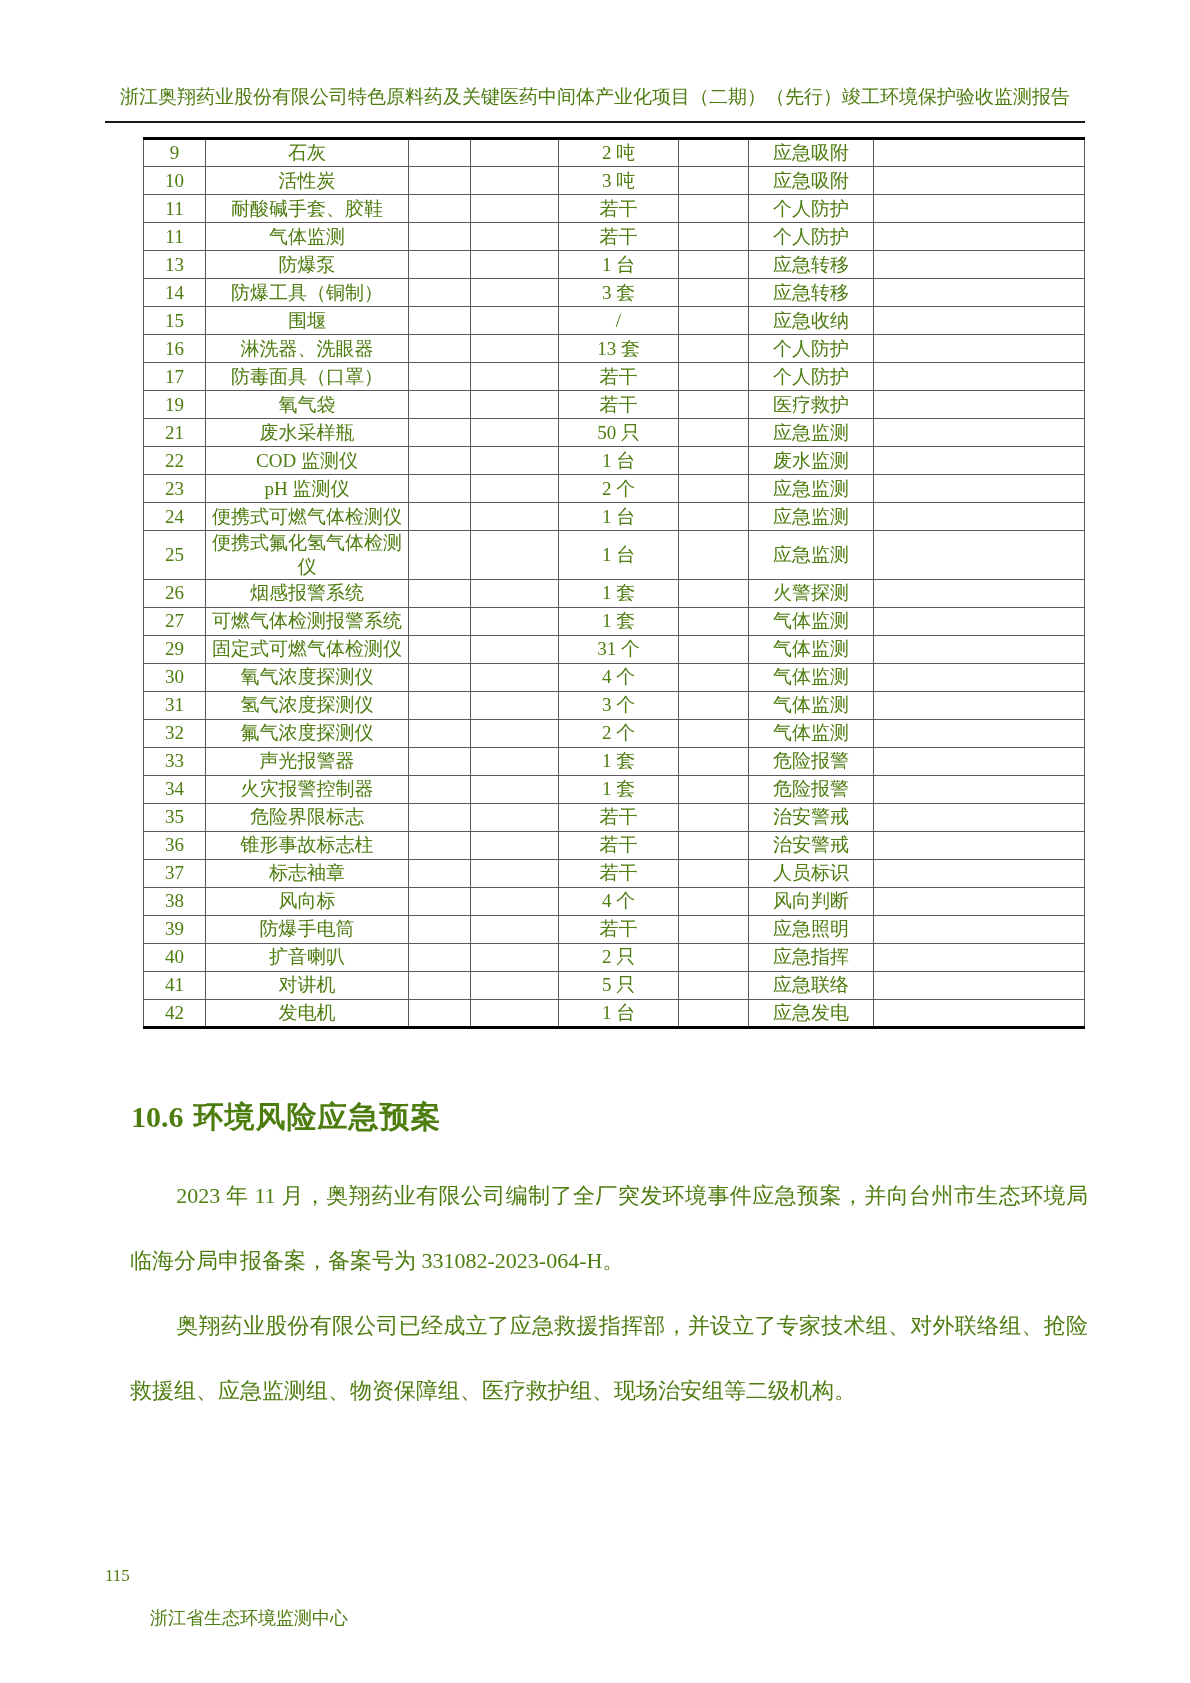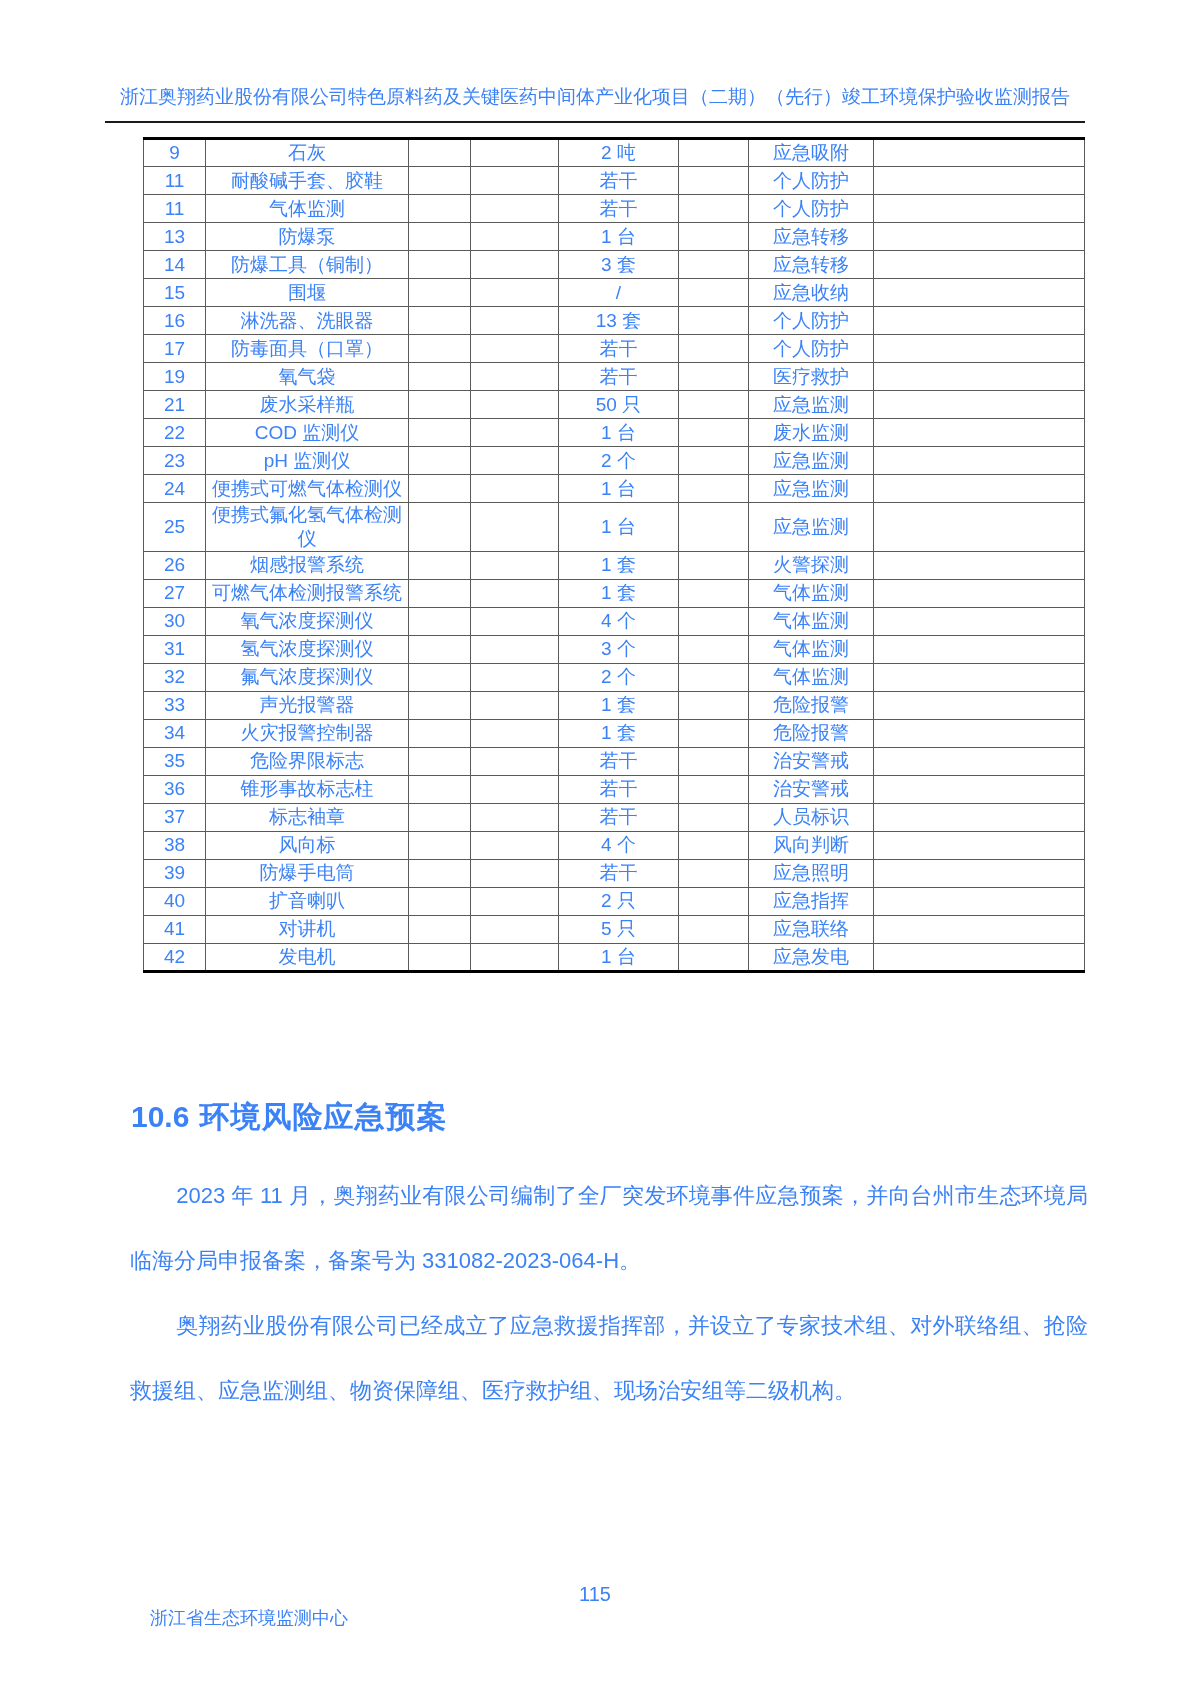--- a/index.html
+++ b/index.html
@@ -2,22 +2,22 @@
 <html><head>
 <meta charset="utf-8">
 <style>
   * { margin: 0; padding: 0; box-sizing: border-box; }
   html, body { background: #e8e8e8; }
   .page {
     position: relative;
     width: 1190px;
     height: 1683px;
     background: #ffffff;
-    font-family: Liberation Sans, sans-serif;
-    color: #3b82f6;
+    font-family: Liberation Serif, serif;
+    color: #4d7c0f;
     overflow: hidden;
     margin: 0 auto;
   }
   .doc-header {
     position: absolute;
     top: 84px;
     left: 105px;
     width: 980px;
     text-align: center;
     font-size: 19px;
@@ -66,21 +66,21 @@
   .body-text p { text-indent: 2.1em; margin: 0; }
   .doc-footer {
     position: absolute;
     top: 1566px;
     left: 105px;
     width: 980px;
     height: 30px;
     font-size: 18px;
   }
   .footer-org { position: absolute; left: 45px; top: 0; margin-top: 40px; }
-  .footer-page { position: absolute; left: 0; width: 100%; text-align: center; top: 17px; font-size: 20px; }
+  .footer-page { position: absolute; left: 0; width: 100%; text-align: left; top: 0; font-size: 17px; }
 </style>
 </head>
 <body>
 
 <div class="page">
 
   <div class="doc-header">浙江奥翔药业股份有限公司特色原料药及关键医药中间体产业化项目（二期）（先行）竣工环境保护验收监测报告</div>
 
   <table class="eq-table">
     <colgroup>
@@ -98,20 +98,30 @@
           <td>9</td>
           <td>石灰</td>
           <td></td>
           <td></td>
           <td>2 吨</td>
           <td></td>
           <td>应急吸附</td>
           <td></td>
         </tr>
         <tr>
+          <td>10</td>
+          <td>活性炭</td>
+          <td></td>
+          <td></td>
+          <td>3 吨</td>
+          <td></td>
+          <td>应急吸附</td>
+          <td></td>
+        </tr>
+        <tr>
           <td>11</td>
           <td>耐酸碱手套、胶鞋</td>
           <td></td>
           <td></td>
           <td>若干</td>
           <td></td>
           <td>个人防护</td>
           <td></td>
         </tr>
         <tr>
@@ -243,20 +253,30 @@
           <td></td>
           <td>火警探测</td>
           <td></td>
         </tr>
         <tr>
           <td>27</td>
           <td>可燃气体检测报警系统</td>
           <td></td>
           <td></td>
           <td>1 套</td>
+          <td></td>
+          <td>气体监测</td>
+          <td></td>
+        </tr>
+        <tr>
+          <td>29</td>
+          <td>固定式可燃气体检测仪</td>
+          <td></td>
+          <td></td>
+          <td>31 个</td>
           <td></td>
           <td>气体监测</td>
           <td></td>
         </tr>
         <tr>
           <td>30</td>
           <td>氧气浓度探测仪</td>
           <td></td>
           <td></td>
           <td>4 个</td>

